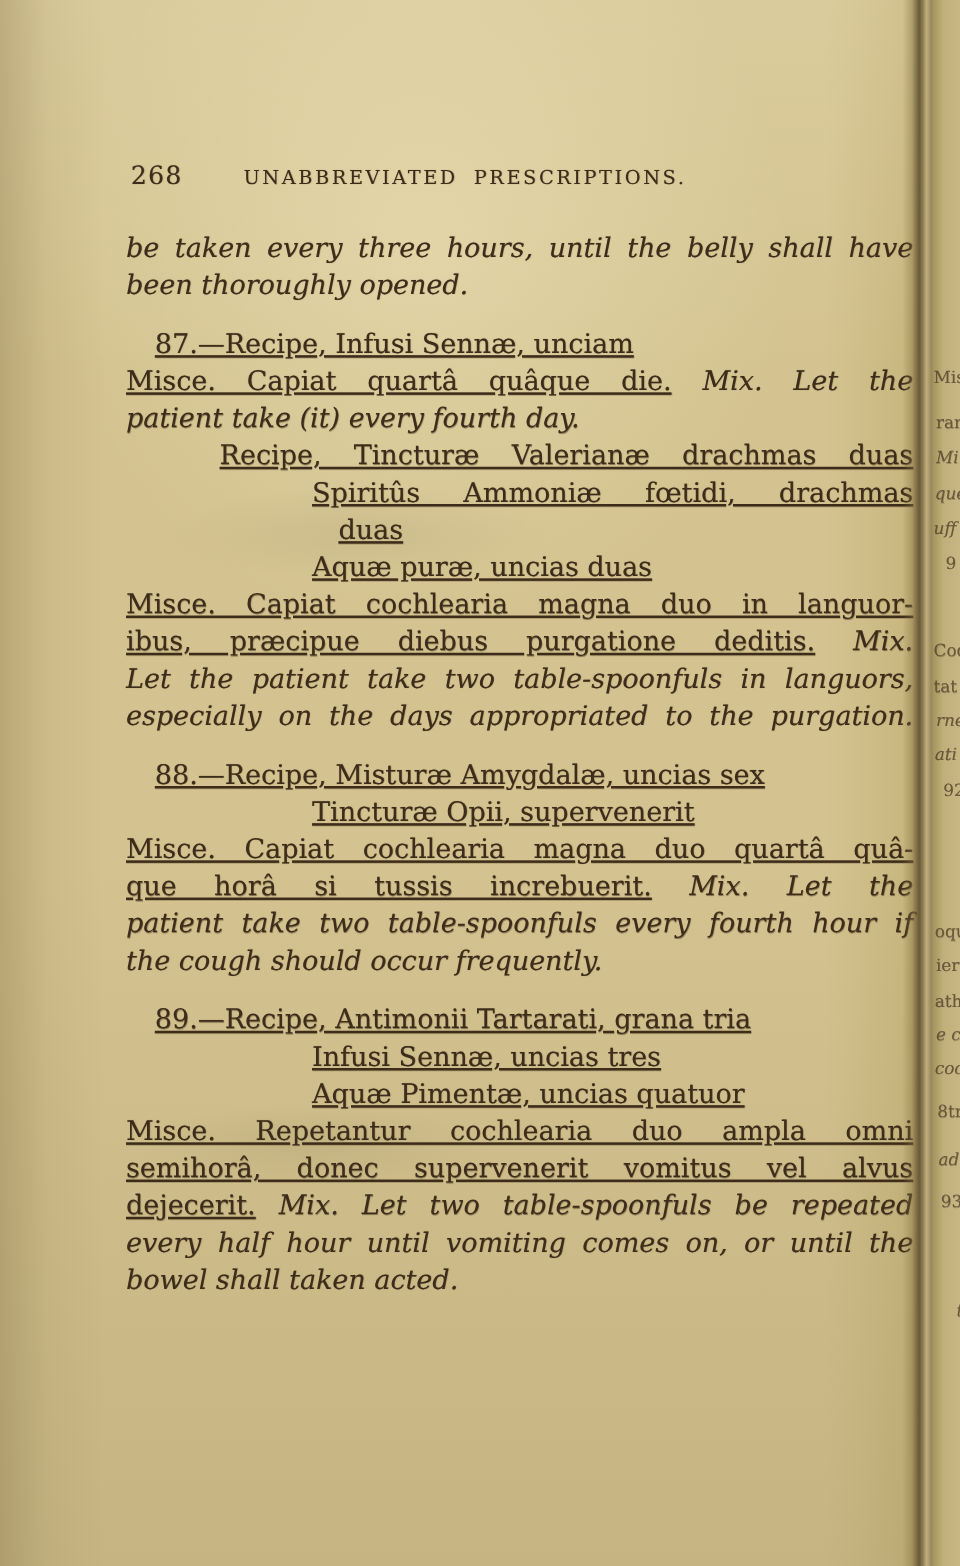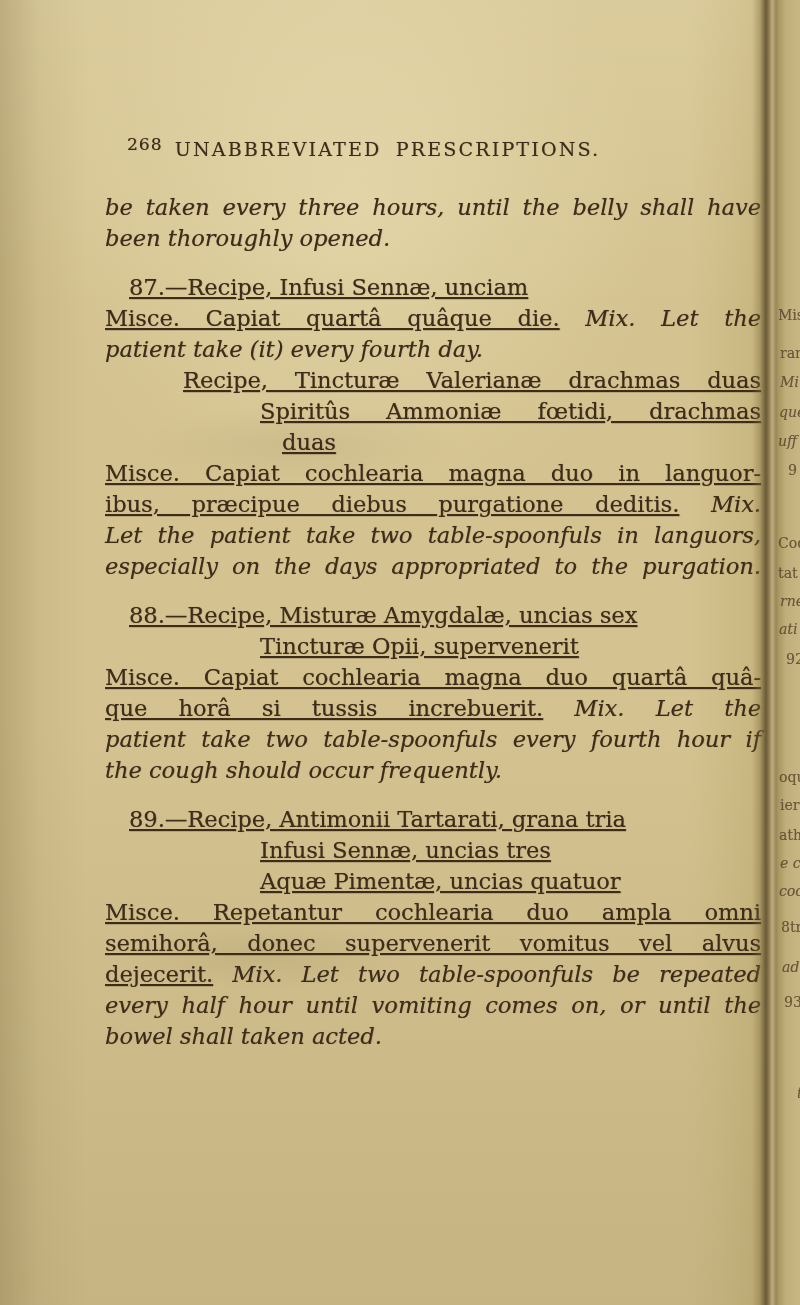--- a/index.html
+++ b/index.html
@@ -11,28 +11,28 @@
     color:#3e2c1b;
     background:
       linear-gradient(to right, rgba(122,102,58,.30) 0%, rgba(122,102,58,.08) 5%, rgba(122,102,58,0) 11%),
       radial-gradient(ellipse 55% 35% at 44% 16%, rgba(255,247,212,.30), rgba(255,247,212,0) 70%),
       linear-gradient(to bottom, rgba(255,248,220,.16) 0%, rgba(255,248,220,0) 24%, rgba(0,0,0,0) 55%, rgba(112,94,52,.14) 100%),
       linear-gradient(to right, #d4c390 0%, #d4c390 86%, #cbb983 93%, #c3b077 97%),
       #d2c18c;
   }
   
   .pagenum{
-    position:absolute;left:127px;top:134px;
-    font-size:17px;letter-spacing:1px;
+    position:absolute;left:109px;top:134px;
+    font-size:21px;letter-spacing:1px;
     text-shadow:.4px .4px .8px rgba(62,41,22,.5);
   }
   .runhead{
     position:absolute;left:105px;top:138px;width:565px;
     text-align:center;
-    font-size:19px;letter-spacing:2.2px;word-spacing:6px;
+    font-size:16px;letter-spacing:2.2px;word-spacing:6px;
     text-shadow:.4px .4px .8px rgba(62,41,22,.45);
   }
   
   .bodytext{
     position:absolute;left:105px;top:192px;width:656px;
     font-size:22.5px;line-height:31px;
     text-shadow:.35px .35px .7px rgba(60,40,20,.55);
   }
   .ln{min-height:31px;}
   .jf{text-align:justify;text-align-last:justify;}
@@ -90,20 +90,21 @@
 
   <div class="bodytext">
     <div class="ln jf"><span class="it">be taken every three hours, until the belly shall have</span></div>
     <div class="ln"><span class="it">been thoroughly opened.</span></div>
     <div class="ln ind-num gap"><span class="rm">87.—Recipe, Infusi Sennæ, unciam</span></div>
     <div class="ln jf"><span class="rm">Misce.  Capiat quartâ quâque die.</span> <span class="it">Mix.  Let the</span></div>
     <div class="ln"><span class="it">patient take (it) every fourth day.</span></div>
     <div class="ln ind-rec jf"><span class="rm">Recipe, Tincturæ Valerianæ drachmas duas</span></div>
     <div class="ln ind-ing jf"><span class="rm">Spiritûs Ammoniæ fœtidi, drachmas</span></div>
     <div class="ln ind-duas"><span class="rm">duas</span></div>
+    <div class="ln ind-ing"><span class="rm">Aquæ puræ, uncias duas</span></div>
     <div class="ln jf"><span class="rm">Misce.  Capiat cochlearia magna duo in languor-</span></div>
     <div class="ln jf"><span class="rm">ibus, præcipue diebus purgatione deditis.</span> <span class="it">Mix.</span></div>
     <div class="ln jf"><span class="it">Let the patient take two table-spoonfuls in languors,</span></div>
     <div class="ln jf"><span class="it">especially on the days appropriated to the purgation.</span></div>
     <div class="ln ind-num gap"><span class="rm">88.—Recipe, Misturæ Amygdalæ, uncias sex</span></div>
     <div class="ln ind-ing"><span class="rm">Tincturæ Opii, supervenerit</span></div>
     <div class="ln jf"><span class="rm">Misce.  Capiat cochlearia magna duo quartâ quâ-</span></div>
     <div class="ln jf"><span class="rm">que horâ si tussis increbuerit.</span> <span class="it">Mix.  Let the</span></div>
     <div class="ln jf"><span class="it">patient take two table-spoonfuls every fourth hour if</span></div>
     <div class="ln"><span class="it">the cough should occur frequently.</span></div>

